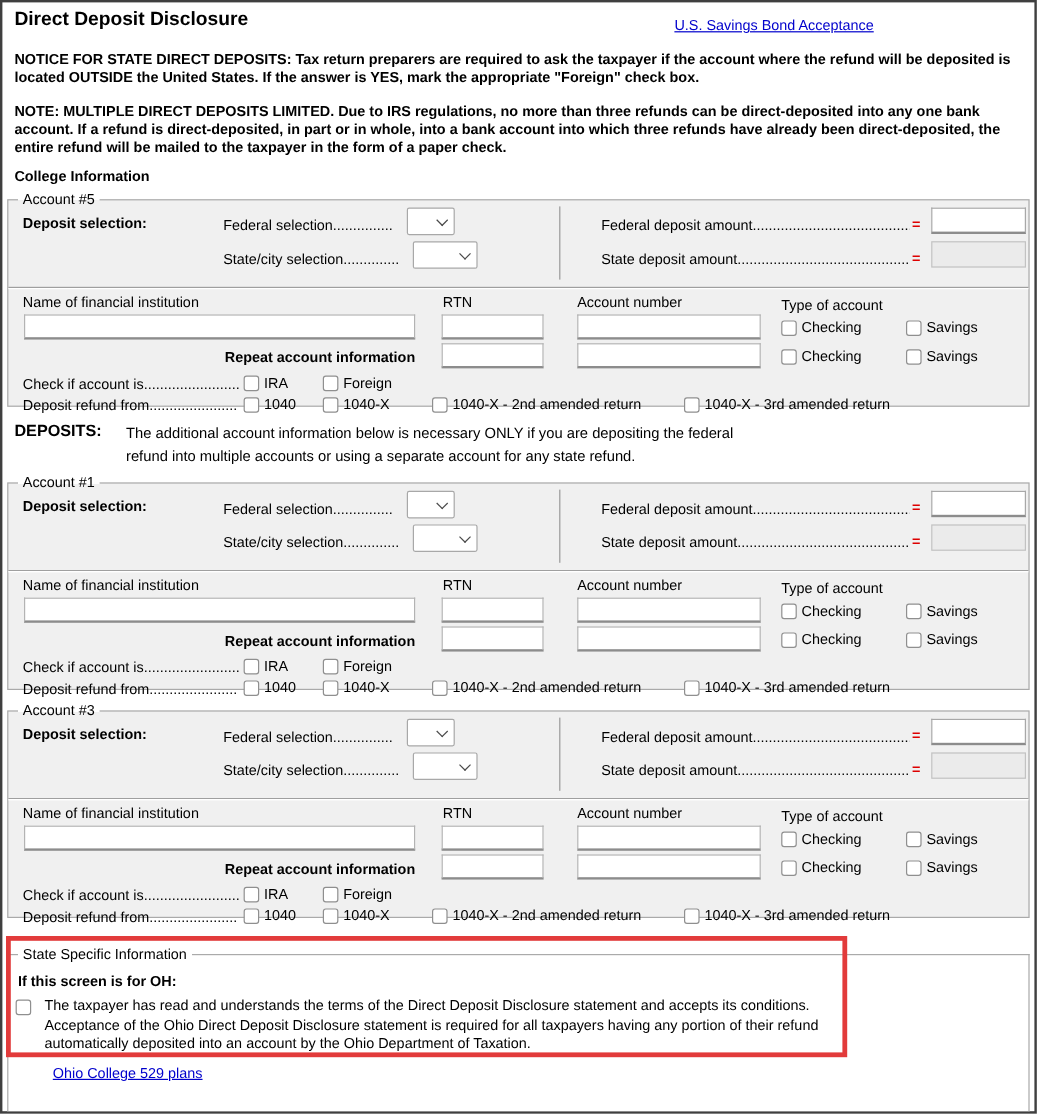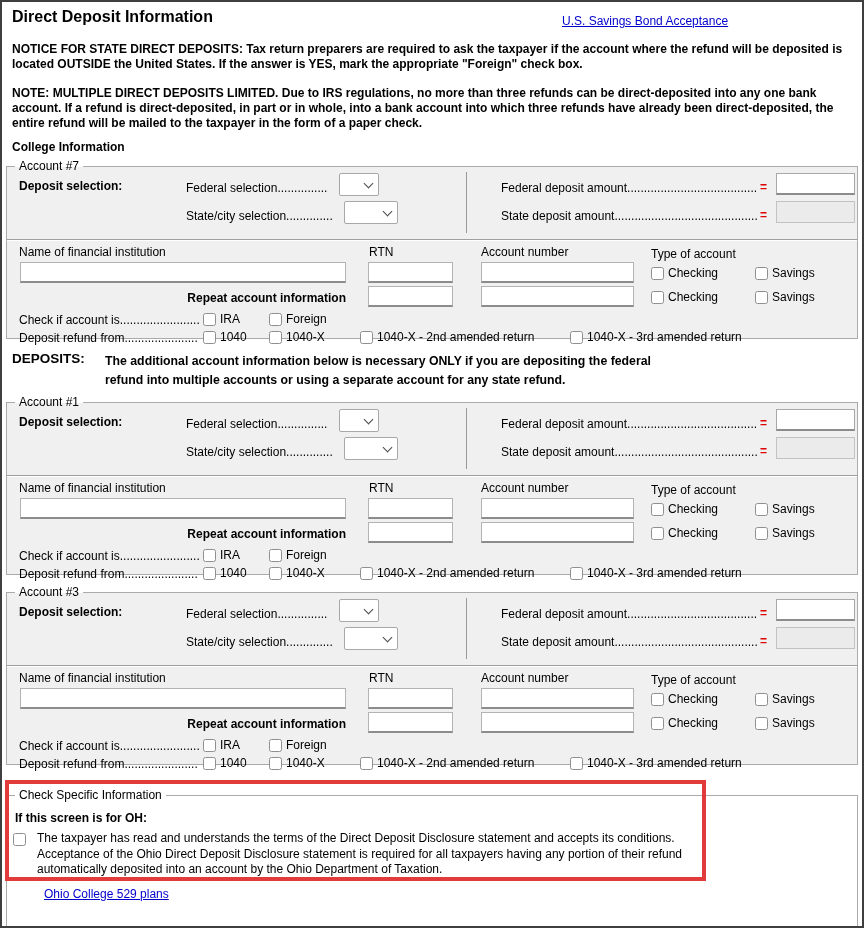--- a/index.html
+++ b/index.html
@@ -55,21 +55,21 @@
   .txt.dis { background:#ebebeb; border:1px solid #c2c2c2; border-bottom:1px solid #c2c2c2; }
   .vdiv { position:absolute; width:1px; background:#999; }
   .hdiv { position:absolute; left:0; right:0; height:2px; background:linear-gradient(#9f9f9f 1px, #ffffff 1px); }
   .cbwrap { position:absolute; display:flex; align-items:center; gap:4px; white-space:nowrap; cursor:pointer; }
   .cb {
     appearance:none; -webkit-appearance:none; width:13px; height:13px; flex:0 0 13px;
     background:#fff; border:1px solid #8f8f8f; border-radius:2.5px; margin:0; cursor:pointer;
   }
   .caution-row { position:relative; height:38px; margin-top:10px; }
   .caution-label { position:absolute; left:10px; top:2px; font-size:13.5px; font-weight:bold; }
-  .caution-text { position:absolute; left:103px; top:3px; font-weight:bold; font-size:12.3px; line-height:19px; white-space:pre-line; }
+  .caution-text { position:absolute; left:103px; top:3px; font-weight:normal; font-size:12.3px; line-height:19px; white-space:pre-line; }
   
   .state-wrap { position:relative; margin-top:30px; }
   .state-grp {
     position:relative; margin:0 4px; height:133px;
     border:1px solid #aaaaaa; border-bottom:none; background:#ffffff;
   }
   .state-grp .grp-lgd { background:#ffffff; }
   .oh-heading { position:absolute; left:8px; top:15px; font-weight:bold; }
   .disc-cb { position:absolute; left:6px; top:37px; }
   .disc-text { position:absolute; left:30px; top:35px; width:662px; line-height:15.5px; }
@@ -78,32 +78,32 @@
   .link529.ny { top:131px; }
   .highlight-box {
     position:absolute; left:3px; top:-15px; width:701px; height:101px;
     border:4px solid #e23b3b; pointer-events:none; z-index:5;
   }
 </style>
 </head>
 <body>
 
 <div class="header-row">
-  <div class="page-title">Direct Deposit Information</div>
+  <div class="page-title">Direct Deposit Disclosure</div>
   <a class="top-link" href="#">U.S. Savings Bond Acceptance</a>
 </div>
 
 <p class="notice">NOTICE FOR STATE DIRECT DEPOSITS: Tax return preparers are required to ask the taxpayer if the account where the refund will be deposited is located OUTSIDE the United States.  If the answer is YES, mark the appropriate "Foreign" check box.</p>
 <p class="notice">NOTE: MULTIPLE DIRECT DEPOSITS LIMITED. Due to IRS regulations, no more than three refunds can be direct-deposited into any one bank account. If a refund is direct-deposited, in part or in whole, into a bank account into which three refunds have already been direct-deposited, the entire refund will be mailed to the taxpayer in the form of a paper check.</p>
 
 <div class="section-header">College Information</div>
 
 <div class="grp-wrap a1">
   <div class="grp">
-    <span class="grp-lgd">Account #7</span>
+    <span class="grp-lgd">Account #5</span>
 
     <span class="lbl b" style="left:12px;top:12px">Deposit selection:</span>
     <span class="lbl dots" style="left:179px;top:14px;width:151px">Federal selection...............</span>
     <div class="dd" style="left:332px;top:6px;width:40px">
       <span class="chev"></span>
     </div>
     <span class="lbl dots" style="left:179px;top:42px;width:156px">State/city selection..............</span>
     <div class="dd" style="left:337px;top:34px;width:54px">
       <span class="chev"></span>
     </div>
@@ -349,21 +349,21 @@
     </label>
     <label class="cbwrap" style="left:563px;top:163px">
       <input type="checkbox" class="cb" style="">
       <span>1040-X - 3rd amended return</span>
     </label>
   </div>
 </div>
 
 <div class="state-wrap">
   <div class="state-grp">
-    <span class="grp-lgd">Check Specific Information</span>
+    <span class="grp-lgd">State Specific Information</span>
     <div class="oh-heading">If this screen is for OH:</div>
     <input type="checkbox" class="cb disc-cb" style="">
     <div class="disc-text">The taxpayer has read and understands the terms of the Direct Deposit Disclosure statement and accepts its conditions. Acceptance of the Ohio Direct Deposit Disclosure statement is required for all taxpayers having any portion of their refund automatically deposited into an account by the Ohio Department of Taxation.</div>
     <a class="link529 ohio" href="#">Ohio College 529 plans</a>
     <a class="link529 ny" href="#">NY College 529 plans</a>
   </div>
   <div class="highlight-box"></div>
 </div>
 
 </body></html>

